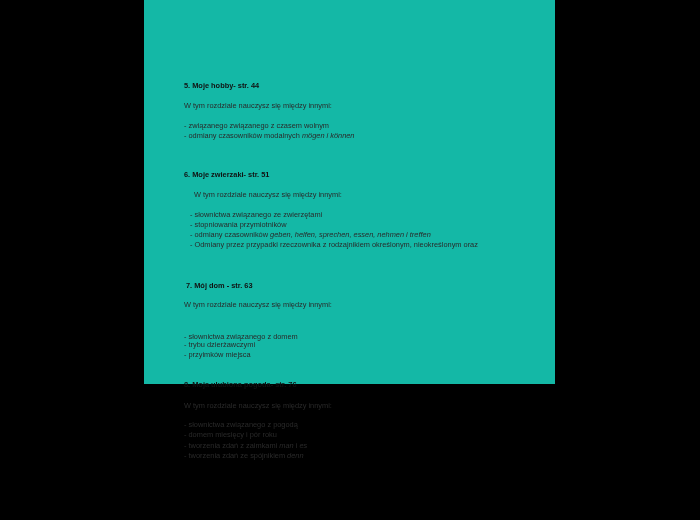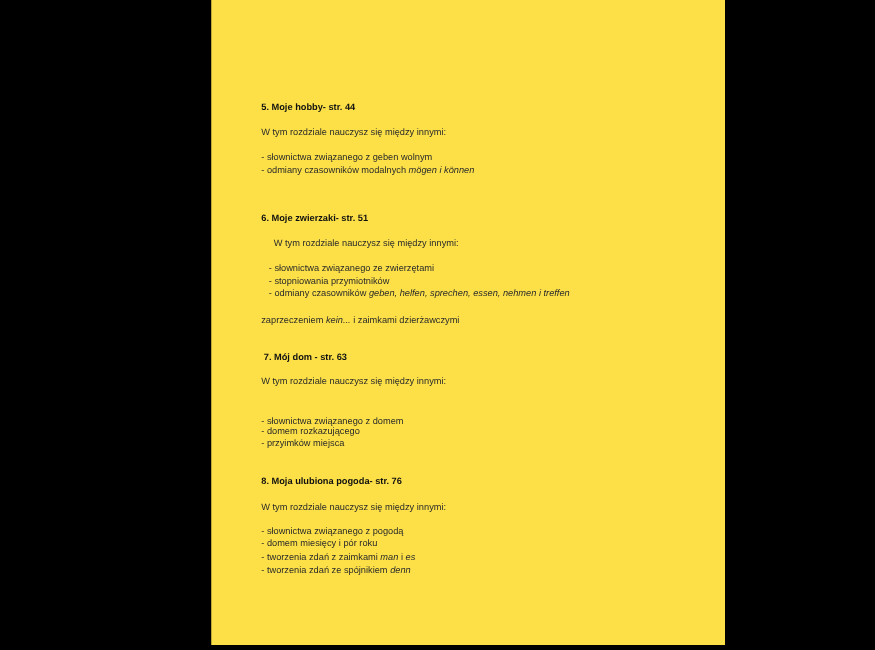--- a/index.html
+++ b/index.html
@@ -1,54 +1,53 @@
 <!DOCTYPE html>
 <html><head>
   <meta charset="utf-8">
   <style>
     html, body { margin: 0; padding: 0; }
     body {
       width: 700px; height: 520px; background: #000; position: relative; overflow: hidden;
       font-family: "Liberation Sans", "DejaVu Sans", sans-serif;
     }
     .page {
-      position: absolute; left: 144px; top: 0; width: 411px; height: 516px;
-      background: #fde047;
-      margin-left: 25px;
+      position: absolute; left: 144px; top: 0; width: 411px; height: 384px;
+      background: #14b8a6;
     }
     .ln {
       position: absolute; left: 40px; font-size: 7.4px; color: #2a2a2a; white-space: nowrap;
       line-height: 10px;
     }
     .h { font-weight: bold; color: #111; }
     .ind1 { left: 46px; }
     .ind2 { left: 48px; }
     i { font-style: italic; }
   </style>
 </head>
 <body>
 
 <div class="page">
 
   <div class="ln h" style="top:81px">5. Moje hobby- str. 44</div>
   <div class="ln" style="top:101px">W tym rozdziale nauczysz się między innymi:</div>
-  <div class="ln" style="top:121px"><span>- słownictwa związanego z geben wolnym</span></div>
+  <div class="ln" style="top:121px"><span>- związanego związanego z czasem wolnym</span></div>
   <div class="ln" style="top:131px"><span>- odmiany czasowników modalnych </span><i>mögen i können</i></div>
 
   <div class="ln h" style="top:170px">6. Moje zwierzaki- str. 51</div>
   <div class="ln" style="top:190px; left:50px">W tym rozdziale nauczysz się między innymi:</div>
   <div class="ln ind1" style="top:210px"><span>- słownictwa związanego ze zwierzętami</span></div>
   <div class="ln ind1" style="top:220px"><span>- stopniowania przymiotników</span></div>
   <div class="ln ind1" style="top:230px"><span>- odmiany czasowników </span><i>geben, helfen, sprechen, essen, nehmen i treffen</i></div>
-  <div class="ln" style="top:251px"><span>zaprzeczeniem </span><i>kein...</i><span> i zaimkami dzierżawczymi</span></div>
+  <div class="ln ind1" style="top:240px"><span>- Odmiany przez przypadki rzeczownika z rodzajnikiem określonym, nieokreślonym oraz</span></div>
 
   <div class="ln h ind2" style="top:281px; left:42px">7. Mój dom - str. 63</div>
   <div class="ln" style="top:300px">W tym rozdziale nauczysz się między innymi:</div>
   <div class="ln" style="top:332px"><span>- słownictwa związanego z domem</span></div>
-  <div class="ln" style="top:340px"><span>- domem rozkazującego</span></div>
+  <div class="ln" style="top:340px"><span>- trybu dzierżawczymi</span></div>
   <div class="ln" style="top:350px"><span>- przyimków miejsca</span></div>
 
   <div class="ln h" style="top:380px">8. Moja ulubiona pogoda- str. 76</div>
   <div class="ln" style="top:401px">W tym rozdziale nauczysz się między innymi:</div>
   <div class="ln" style="top:420px"><span>- słownictwa związanego z pogodą</span></div>
   <div class="ln" style="top:430px"><span>- domem miesięcy i pór roku</span></div>
   <div class="ln" style="top:441px"><span>- tworzenia zdań z zaimkami </span><i>man</i><span> i </span><i>es</i></div>
   <div class="ln" style="top:451px"><span>- tworzenia zdań ze spójnikiem </span><i>denn</i></div>
 </div>
 

